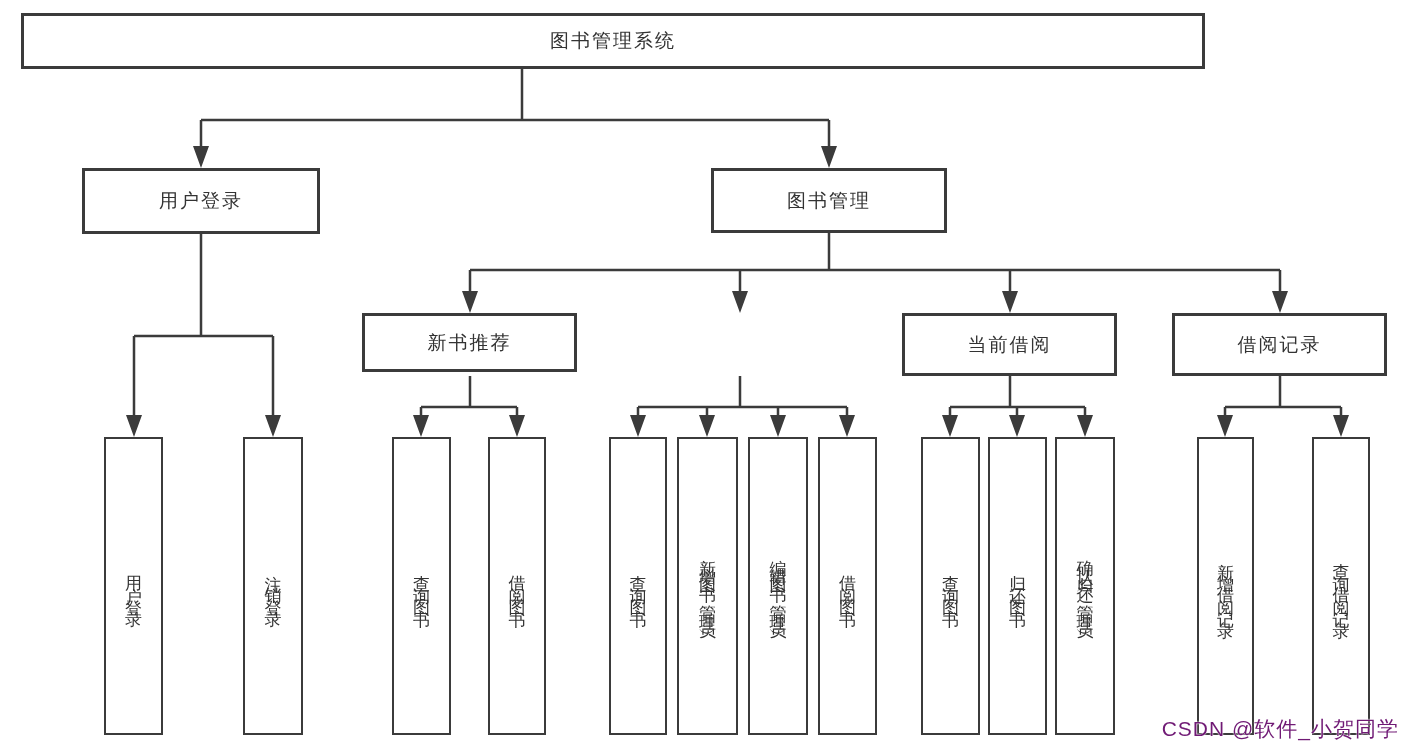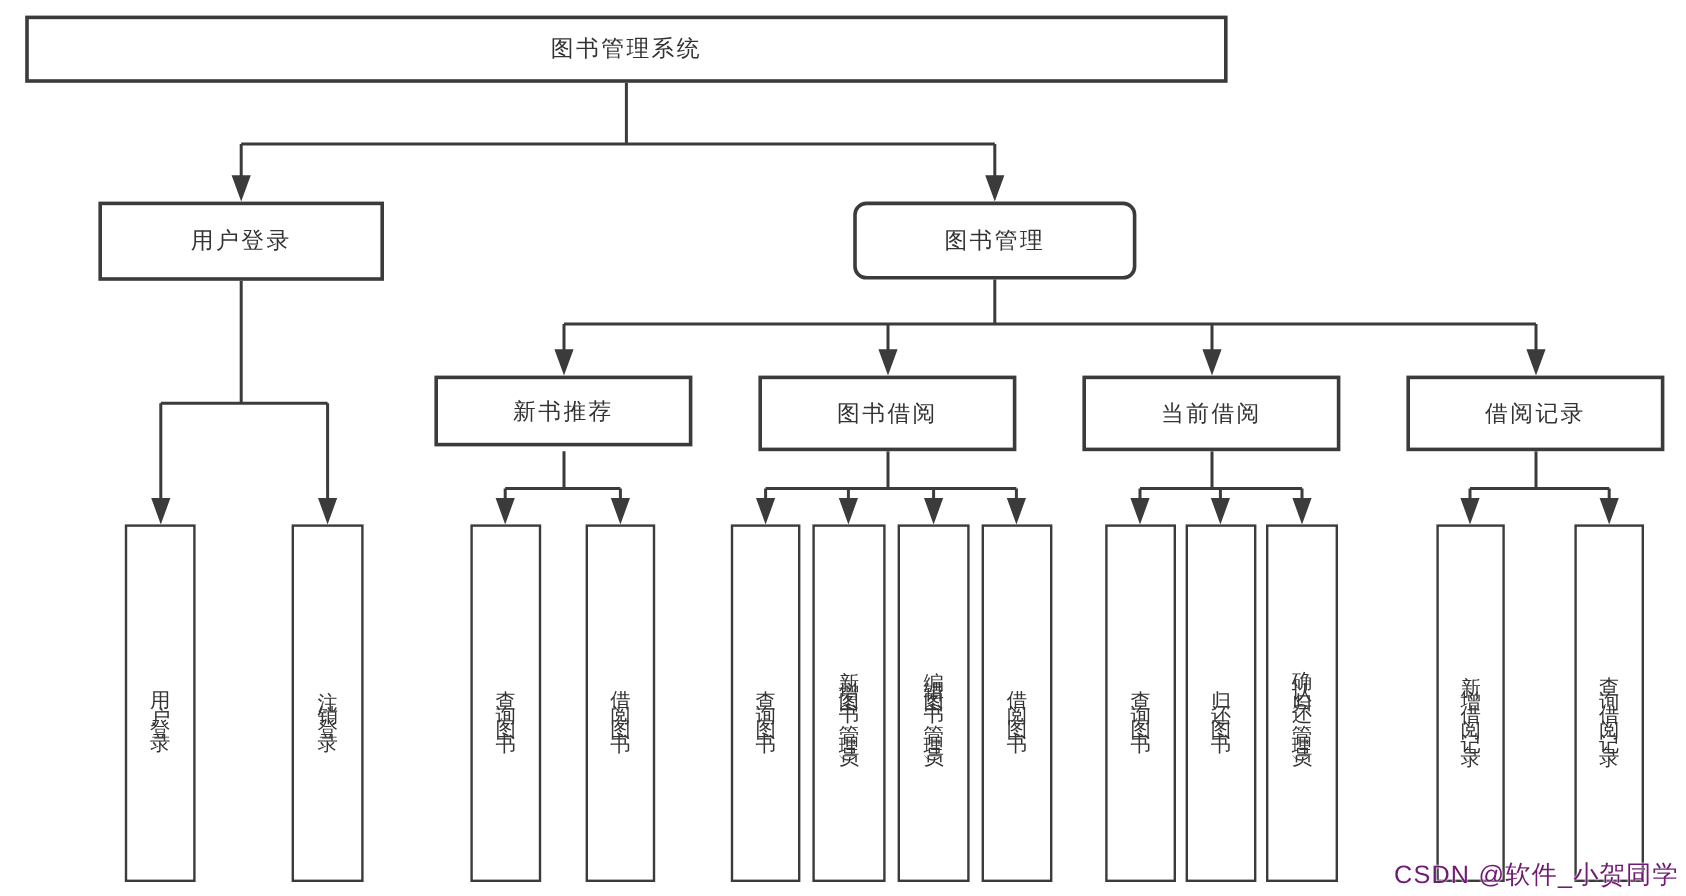--- a/index.html
+++ b/index.html
@@ -69,36 +69,33 @@
              M462,291 H478 L470,313 Z  M732,291 H748 L740,313 Z
              M1002,291 H1018 L1010,313 Z  M1272,291 H1288 L1280,313 Z
              M413,415 H429 L421,437 Z  M509,415 H525 L517,437 Z
              M630,415 H646 L638,437 Z  M699,415 H715 L707,437 Z
              M770,415 H786 L778,437 Z  M839,415 H855 L847,437 Z
              M942,415 H958 L950,437 Z  M1009,415 H1025 L1017,437 Z
              M1077,415 H1093 L1085,437 Z
              M1217,415 H1233 L1225,437 Z  M1333,415 H1349 L1341,437 Z"></path>
   </svg>
 
-  <div class="box root-box" style="left:21px; top:13px; width:1002px; height:56px;">
+  <div class="box root-box" style="left:21px; top:13px; width:1184px; height:56px;">
     <span class="h-label">图书管理系统</span>
   </div>
 
   <div class="box" style="left:82px; top:168px; width:238px; height:66px;">
     <span class="h-label">用户登录</span>
   </div>
-  <div class="box" style="left:711px; top:168px; width:236px; height:65px;border-radius:11px;">
+  <div class="box" style="left:711px; top:168px; width:236px; height:65px;">
     <span class="h-label">图书管理</span>
   </div>
 
   <div class="box" style="left:362px; top:313px; width:215px; height:59px;">
     <span class="h-label">新书推荐</span>
-  </div>
-  <div class="box" style="left:632px; top:313px; width:215px; height:63px;">
-    <span class="h-label">图书借阅</span>
   </div>
   <div class="box" style="left:902px; top:313px; width:215px; height:63px;">
     <span class="h-label">当前借阅</span>
   </div>
   <div class="box" style="left:1172px; top:313px; width:215px; height:63px;">
     <span class="h-label">借阅记录</span>
   </div>
 
   <div class="box leaf" style="left:104px; top:437px; width:59px; height:298px;">
     <span class="v-label">用户登录</span>

